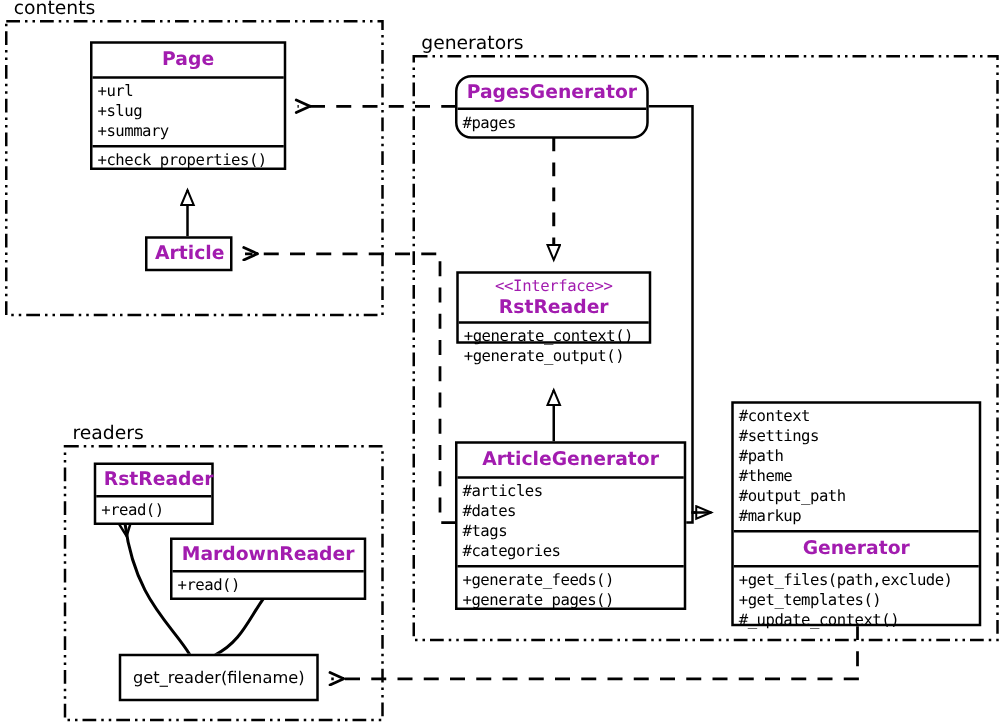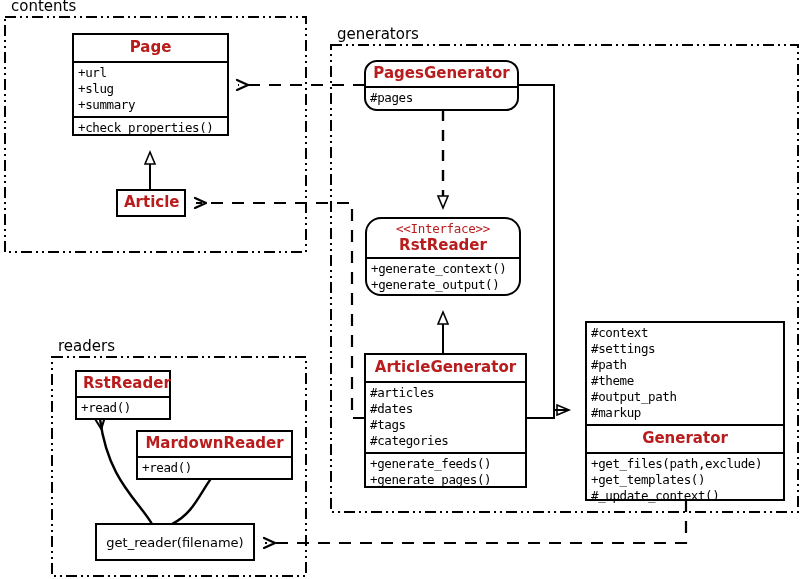--- a/index.html
+++ b/index.html
@@ -21,21 +21,21 @@
 
   
   .cls{
     position:absolute;box-sizing:border-box;
     border:2px solid #000;background:#fff;
     display:flex;flex-direction:column;
   }
   .cls .sec{box-sizing:border-box;}
   .cls .sec + .sec{border-top:2px solid #000;}
   .cls .title{
-    text-align:center;font-weight:bold;font-size:15px;color:#b91c1c;
+    text-align:center;font-weight:bold;font-size:15px;color:#a21caf;
     padding:4px 6px 5px 6px;line-height:1.1;
     font-family:"DejaVu Sans",sans-serif;
   }
   .cls .stereo{
     display:block;font-weight:normal;font-size:12.5px;
     font-family:"DejaVu Sans Mono",monospace;letter-spacing:-0.3px;
     padding-bottom:1px;
   }
   .cls .members{
     padding:2px 4px 3px 4px;
@@ -123,32 +123,32 @@
     <div class="sec title" style="padding:3px 6px;">Article</div>
   </div>
 
   <div class="cls" style="left:364px;top:60px;width:155px;height:51px;border-radius:13px;">
     <div class="sec title" style="padding:3px 6px 4px 6px;">PagesGenerator</div>
     <div class="sec members">
       <div>#pages</div>
     </div>
   </div>
 
-  <div class="cls" style="left:365px;top:217px;width:156px;height:79px;border-radius:16px;">
+  <div class="cls" style="left:365px;top:217px;width:156px;height:58px;">
     <div class="sec title" style="padding:3px 6px 4px 6px;">
       <span class="stereo">&lt;&lt;Interface&gt;&gt;</span>
       <span>RstReader</span>
     </div>
     <div class="sec members">
       <div>+generate_context()</div>
       <div>+generate_output()</div>
     </div>
   </div>
 
-  <div class="cls" style="left:364px;top:353px;width:163px;height:135px;">
+  <div class="cls" style="left:364px;top:353px;width:185px;height:135px;">
     <div class="sec title">ArticleGenerator</div>
     <div class="sec members">
       <div>#articles</div>
       <div>#dates</div>
       <div>#tags</div>
       <div>#categories</div>
     </div>
     <div class="sec members">
       <div>+generate_feeds()</div>
       <div>+generate_pages()</div>

